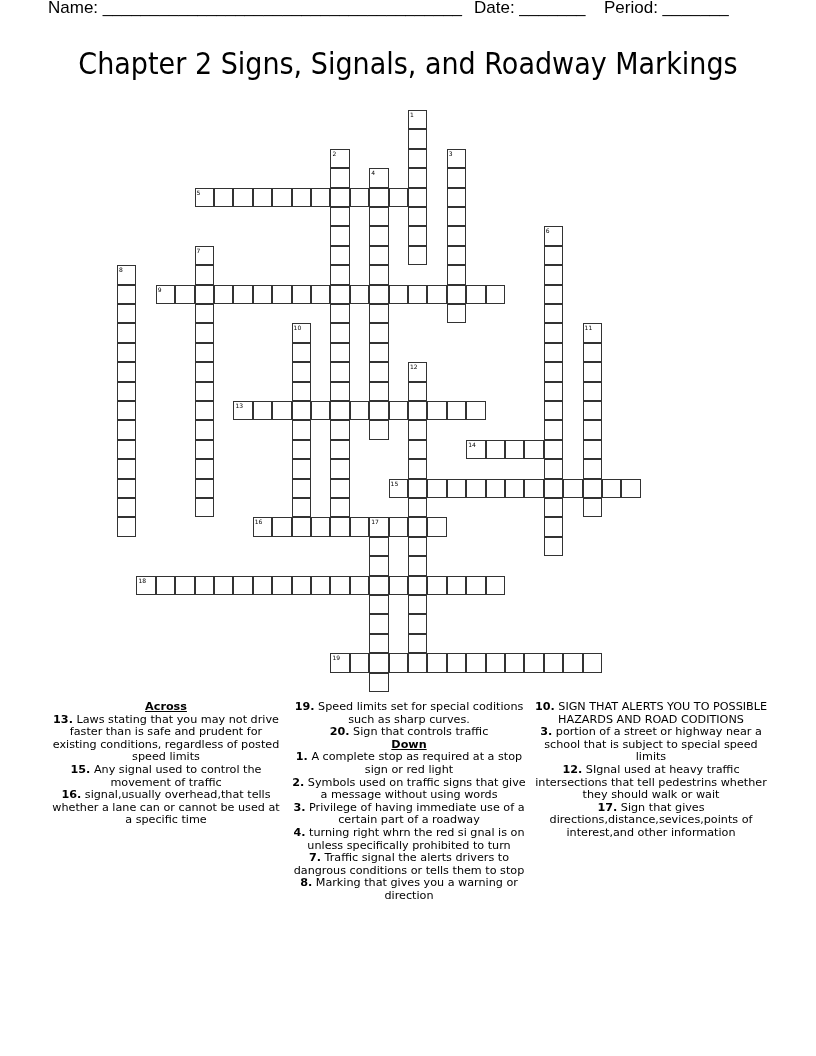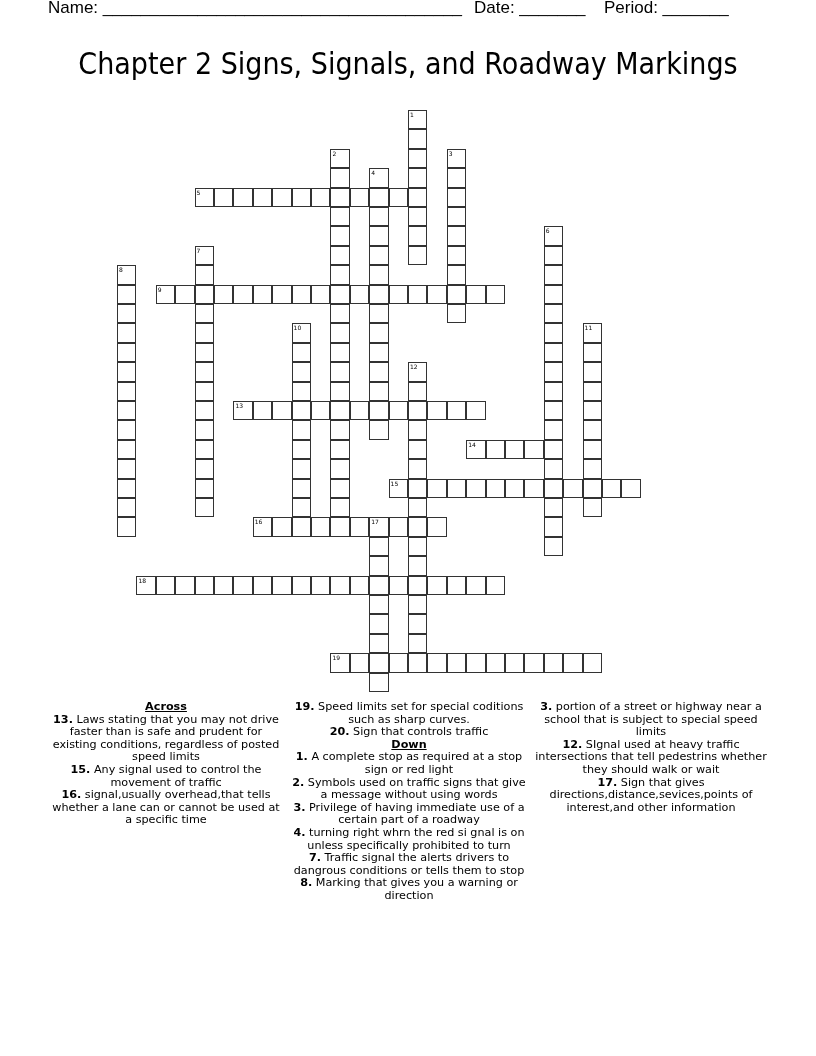--- a/index.html
+++ b/index.html
@@ -309,16 +309,17 @@
   <div class="clue-head">Down</div>
   <div class="clue"><b>1.</b><span> A complete stop as required at a stop sign or red light</span></div>
   <div class="clue"><b>2.</b><span> Symbols used on traffic signs that give a message without using words</span></div>
   <div class="clue"><b>3.</b><span> Privilege of having immediate use of a certain part of a roadway</span></div>
   <div class="clue"><b>4.</b><span> turning right whrn the red si gnal is on unless specifically prohibited to turn</span></div>
   <div class="clue"><b>7.</b><span> Traffic signal the alerts drivers to dangrous conditions or tells them to stop</span></div>
   <div class="clue"><b>8.</b><span> Marking that gives you a warning or direction</span></div>
 </div>
 
 <div class="clues col3">
+  <div class="clue"><b>10.</b><span> SIGN THAT ALERTS YOU TO POSSIBLE HAZARDS AND ROAD CODITIONS</span></div>
   <div class="clue"><b>3.</b><span> portion of a street or highway near a school that is subject to special speed limits</span></div>
   <div class="clue"><b>12.</b><span> SIgnal used at heavy traffic intersections that tell pedestrins whether they should walk or wait</span></div>
   <div class="clue"><b>17.</b><span> Sign that gives directions,distance,sevices,points of interest,and other information</span></div>
 </div>
 
 </body></html>

